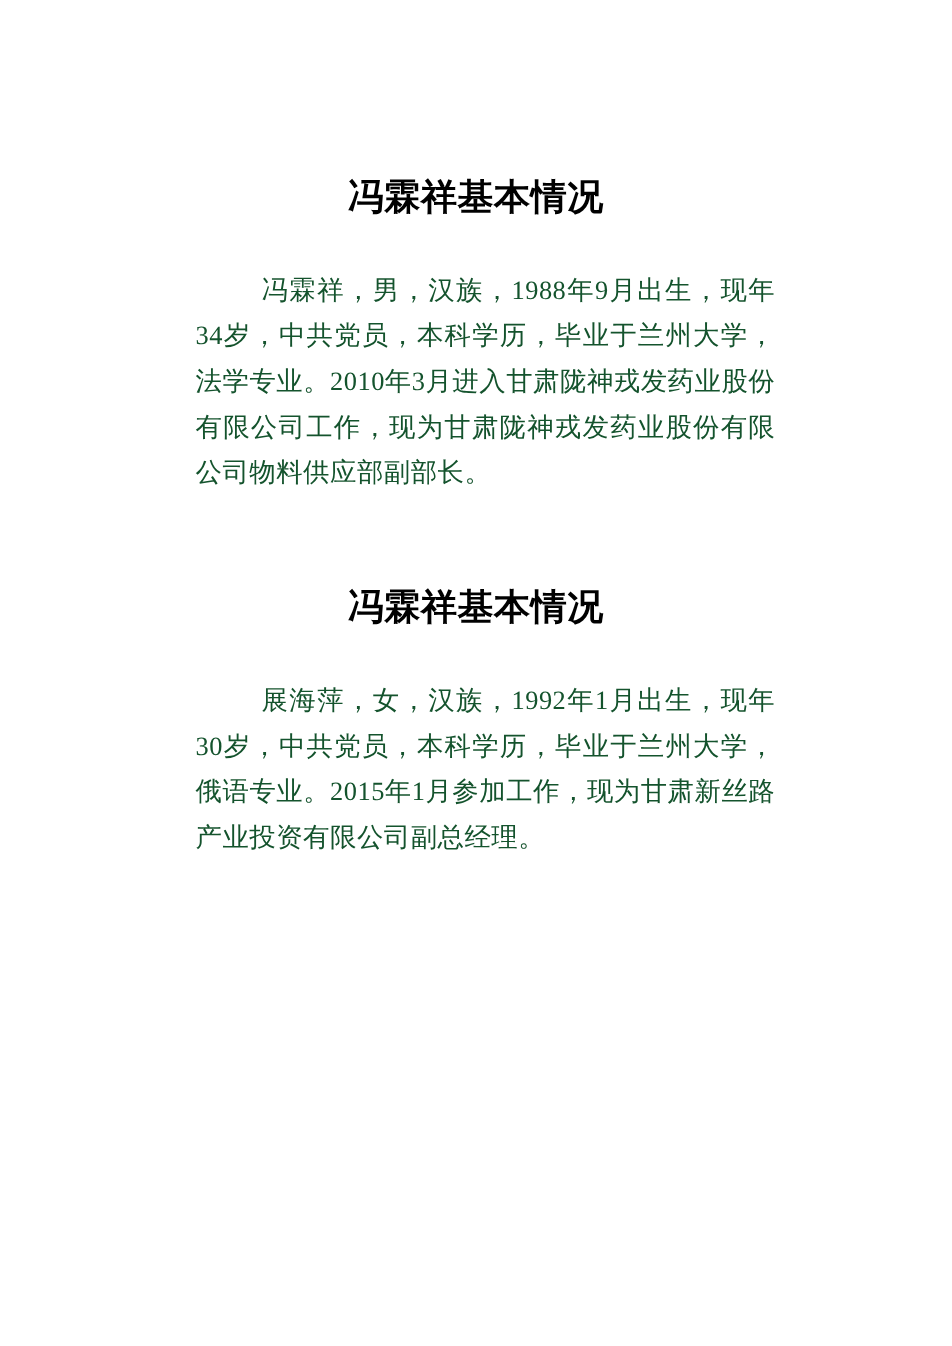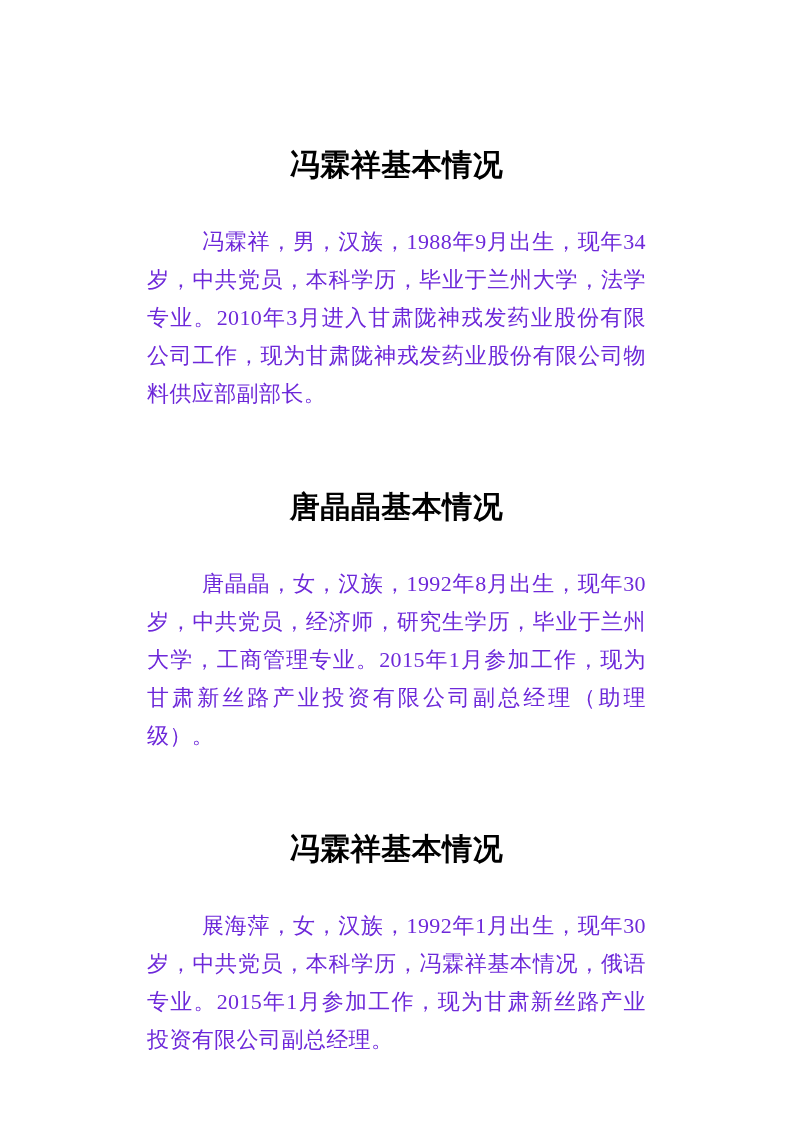--- a/index.html
+++ b/index.html
@@ -32,37 +32,33 @@
     color: #000000;
   }
   .section-paragraph {
     font-family: "Liberation Serif", "DejaVu Serif", serif;
     font-size: 22px;
     line-height: 38px;
     letter-spacing: 0.4px;
     text-align: justify;
     text-justify: inter-character;
     text-indent: 55px;
-    margin: 0 0 72px 0;
-    color: #6d28d9;
+    margin: 0 0 72px 16px;
+    color: #14532d;
   }
 </style>
 </head>
 <body>
 
 <div class="page">
 
   <div class="section">
     <h1 class="section-heading">冯霖祥基本情况</h1>
     <p class="section-paragraph">冯霖祥，男，汉族，1988年9月出生，现年34岁，中共党员，本科学历，毕业于兰州大学，法学专业。2010年3月进入甘肃陇神戎发药业股份有限公司工作，现为甘肃陇神戎发药业股份有限公司物料供应部副部长。</p>
   </div>
 
-  <div class="section">
-    <h1 class="section-heading">唐晶晶基本情况</h1>
-    <p class="section-paragraph">唐晶晶，女，汉族，1992年8月出生，现年30岁，中共党员，经济师，研究生学历，毕业于兰州大学，工商管理专业。2015年1月参加工作，现为甘肃新丝路产业投资有限公司副总经理（助理级）。</p>
-  </div>
 
   <div class="section">
     <h1 class="section-heading">冯霖祥基本情况</h1>
-    <p class="section-paragraph">展海萍，女，汉族，1992年1月出生，现年30岁，中共党员，本科学历，冯霖祥基本情况，俄语专业。2015年1月参加工作，现为甘肃新丝路产业投资有限公司副总经理。</p>
+    <p class="section-paragraph">展海萍，女，汉族，1992年1月出生，现年30岁，中共党员，本科学历，毕业于兰州大学，俄语专业。2015年1月参加工作，现为甘肃新丝路产业投资有限公司副总经理。</p>
   </div>
 
 </div>
 
 </body></html>

